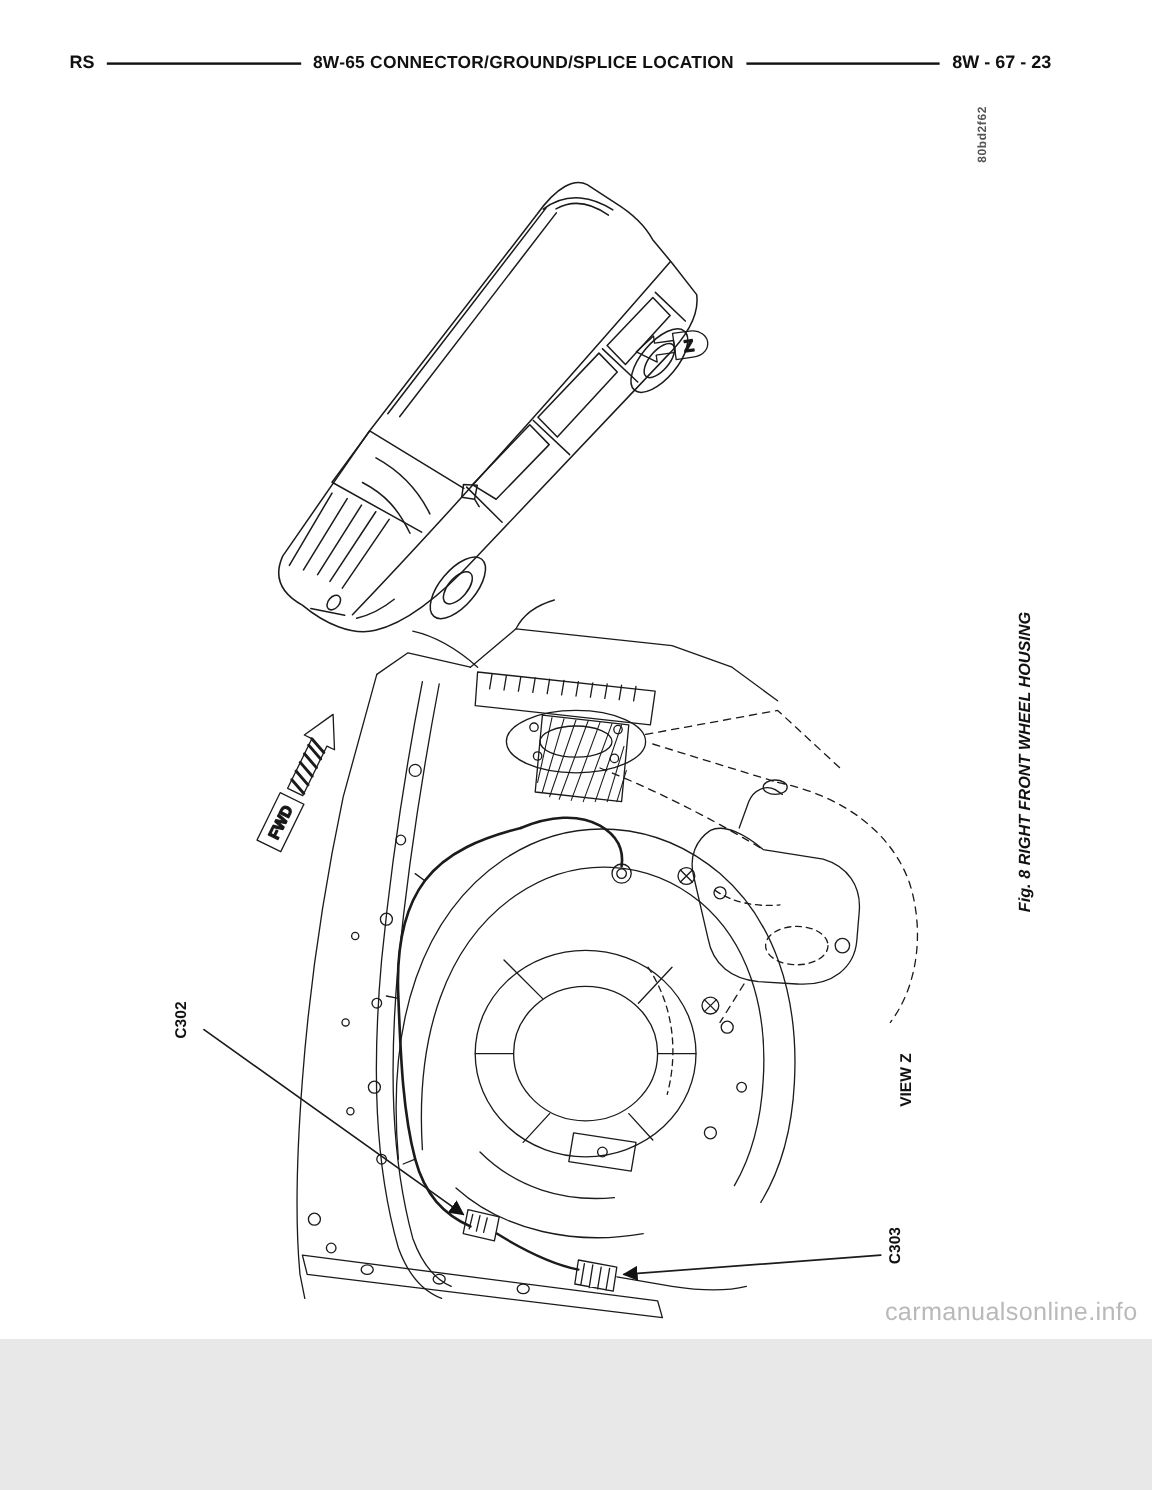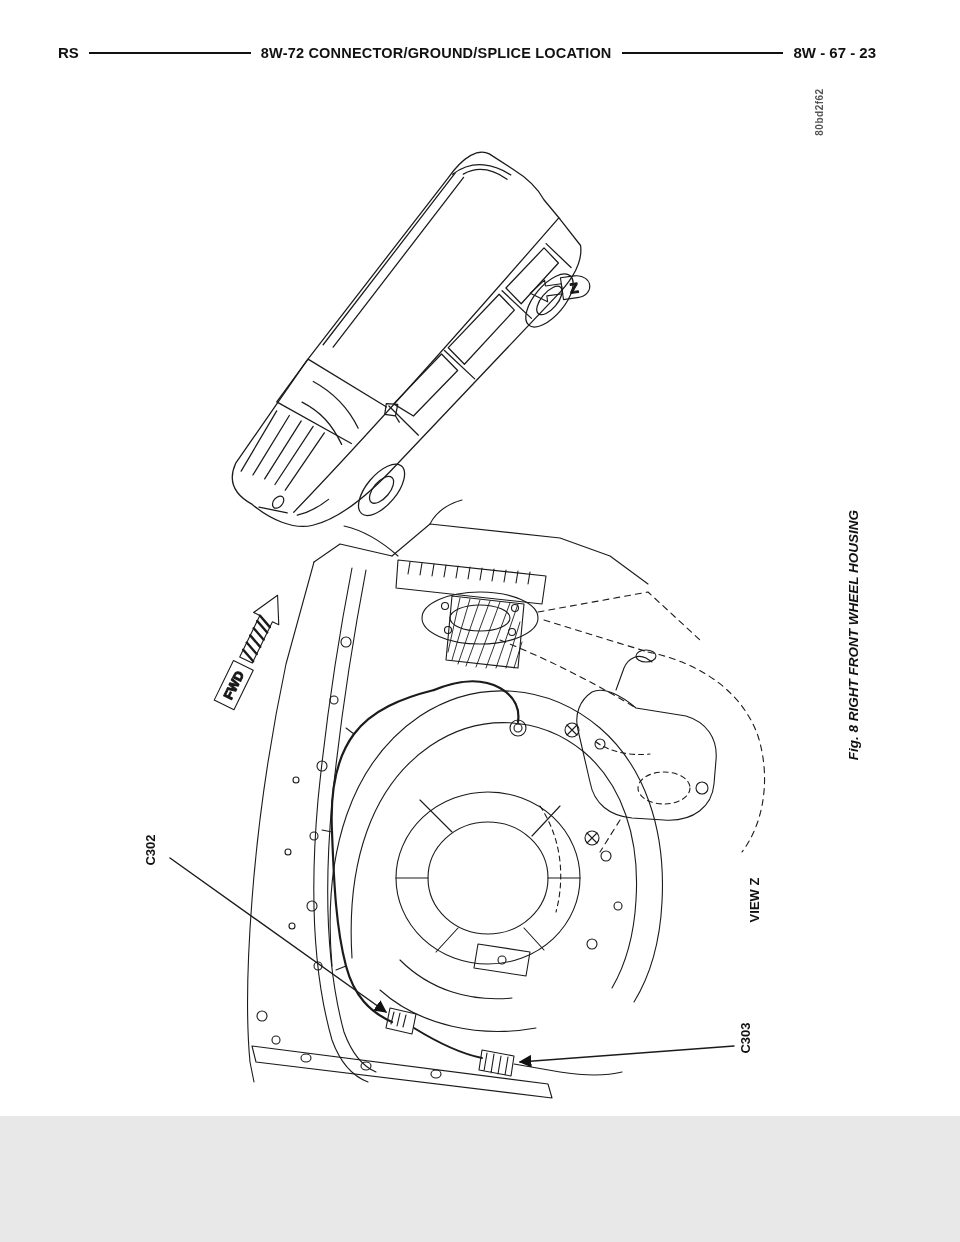--- a/index.html
+++ b/index.html
@@ -39,21 +39,21 @@
   svg.art text { font-family:"Liberation Sans", sans-serif; font-weight:bold; fill:#111; }
 </style>
 </head>
 <body>
 
 <div class="page">
 
   <header class="header">
     <span>RS</span>
     <span class="hdr-rule"></span>
-    <span class="hdr-title">8W-72 CONNECTOR/GROUND/SPLICE LOCATION</span>
+    <span class="hdr-title">8W-65 CONNECTOR/GROUND/SPLICE LOCATION</span>
     <span class="hdr-rule"></span>
     <span>8W - 67 - 23</span>
   </header>
 
 
   <div class="rot code">80bd2f62</div>
   <div class="rot caption">Fig. 8 RIGHT FRONT WHEEL HOUSING</div>
   <div class="rot viewz">VIEW Z</div>
   <div class="rot c302">C302</div>
   <div class="rot c303">C303</div>
@@ -191,13 +191,14 @@
         <ellipse cx="306" cy="1058" rx="5" ry="4"></ellipse>
         <ellipse cx="366" cy="1066" rx="5" ry="4"></ellipse>
         <ellipse cx="436" cy="1074" rx="5" ry="4"></ellipse>
       </g>
 
       <path d="M170,858 L386,1012" stroke-width="1.4" marker-end="url(#ah)"></path>
       <path d="M734,1046 L520,1062" stroke-width="1.4" marker-end="url(#ah)"></path>
     </g>
   </svg>
 
+  <div class="watermark">carmanualsonline.info</div>
 </div>
 
 </body></html>

